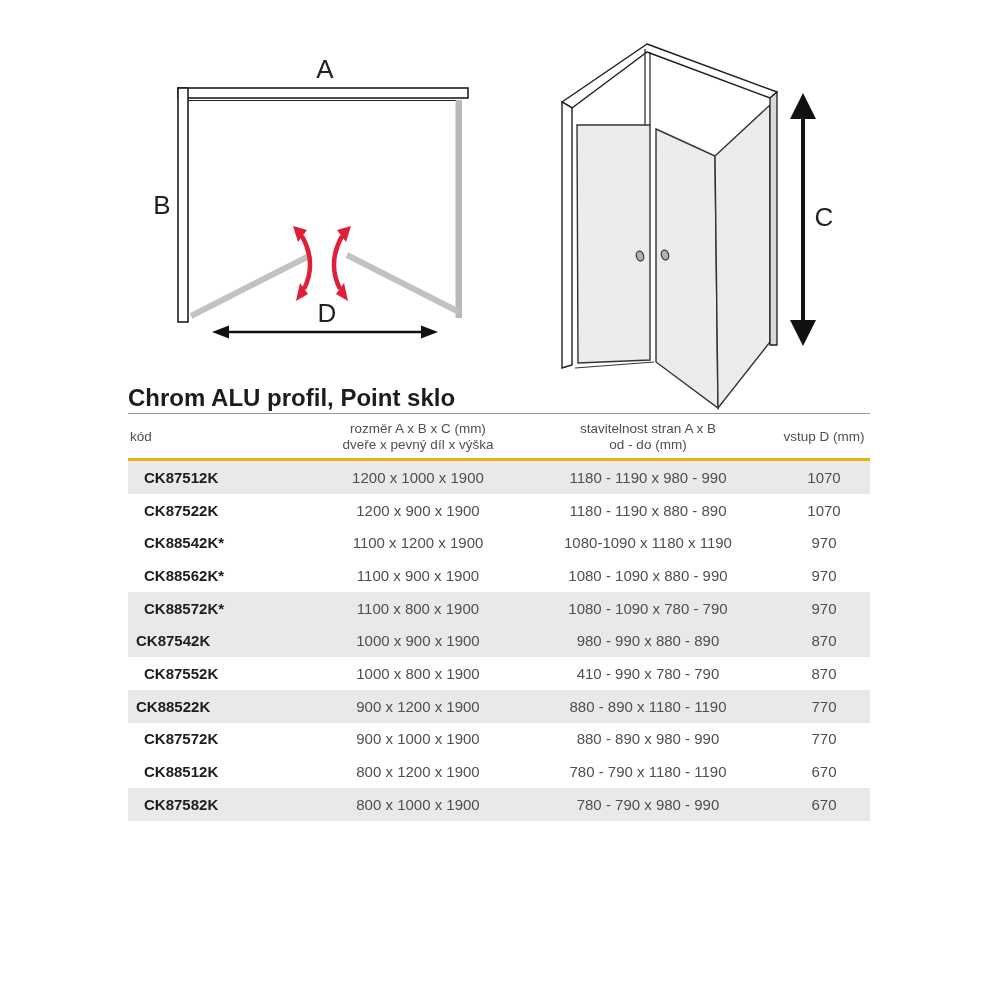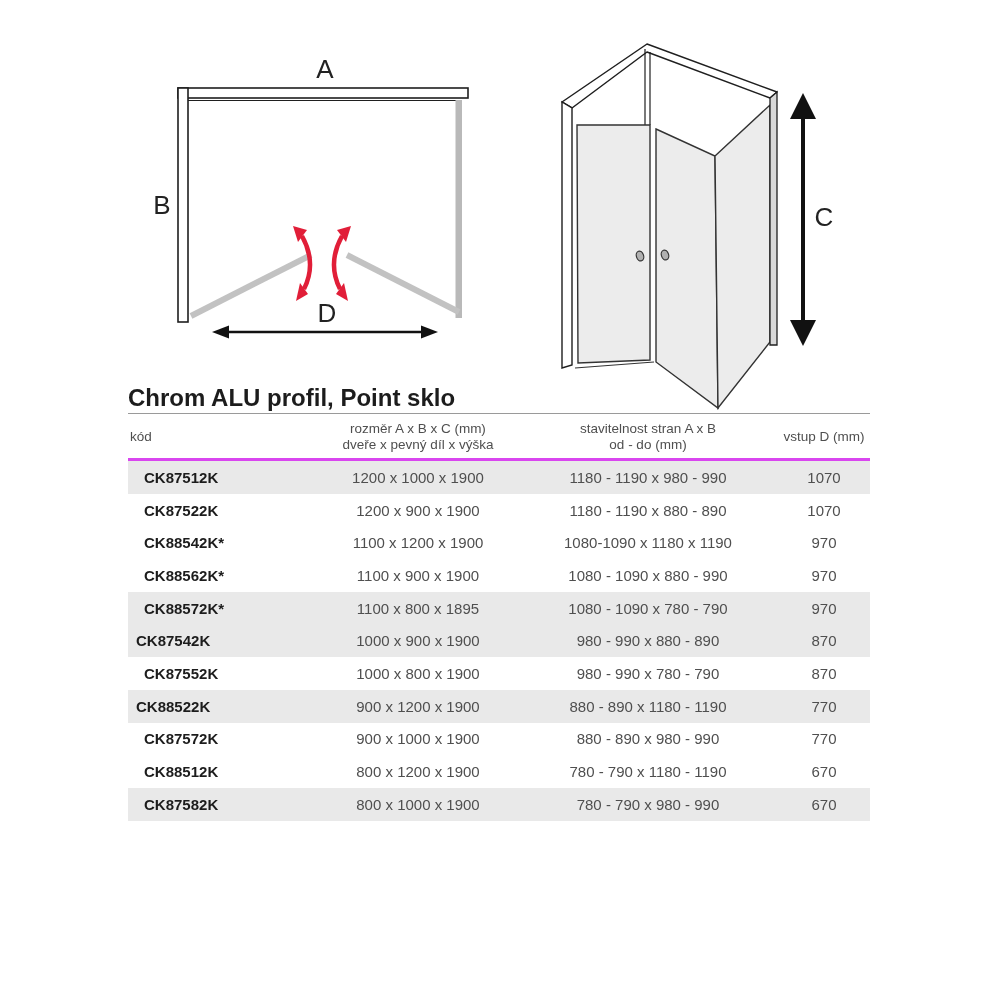--- a/index.html
+++ b/index.html
@@ -4,21 +4,21 @@
 <style>
   html,body{margin:0;padding:0;background:#ffffff;}
   #page{position:relative;width:1000px;height:1000px;background:#fff;overflow:hidden;
         font-family:"Liberation Sans","DejaVu Sans",sans-serif;}
   #diagrams{position:absolute;left:0;top:0;width:1000px;height:420px;}
   .dim-label{font-size:26px;fill:#222;font-family:"Liberation Sans",sans-serif;}
   #page-title{position:absolute;left:128px;top:384px;font-size:24px;font-weight:bold;
               color:var(--text_dark);letter-spacing:0px;}
   #spec-table{position:absolute;left:128px;top:413px;width:742px;border-top:1px solid #9a9a9a;}
   table{width:742px;border-collapse:collapse;table-layout:fixed;}
-  thead tr{border-bottom:3px solid #d946ef;margin-top:16px;}
+  thead tr{border-bottom:3px solid #eab308;margin-top:16px;}
   th{font-weight:normal;color:var(--text_gray);font-size:13.5px;line-height:1.15;
      padding:7px 0 6px 0;text-align:center;vertical-align:middle;}
   th.left{text-align:left;padding-left:2px;}
   td{height:32.7px;font-size:15px;color:var(--text_gray);text-align:center;padding:0;
      vertical-align:middle;}
   td.kod{text-align:left;font-weight:bold;color:var(--text_dark);padding-left:16px;}
   td.kod.indent{padding-left:8px;}
   tr.alt{background:var(--row_alt);}
 </style>
 </head>
@@ -131,34 +131,34 @@
     <td>970</td>
   </tr>
           <tr>
     <td class="kod">CK88562K*</td>
     <td>1100 x 900 x 1900</td>
     <td>1080 - 1090 x 880 - 990</td>
     <td>970</td>
   </tr>
           <tr class="alt">
     <td class="kod">CK88572K*</td>
-    <td>1100 x 800 x 1895</td>
+    <td>1100 x 800 x 1900</td>
     <td>1080 - 1090 x 780 - 790</td>
     <td>970</td>
   </tr>
           <tr class="alt">
     <td class="kod indent">CK87542K</td>
     <td>1000 x 900 x 1900</td>
     <td>980 - 990 x 880 - 890</td>
     <td>870</td>
   </tr>
           <tr>
     <td class="kod">CK87552K</td>
     <td>1000 x 800 x 1900</td>
-    <td>980 - 990 x 780 - 790</td>
+    <td>410 - 990 x 780 - 790</td>
     <td>870</td>
   </tr>
           <tr class="alt">
     <td class="kod indent">CK88522K</td>
     <td>900 x 1200 x 1900</td>
     <td>880 - 890 x 1180 - 1190</td>
     <td>770</td>
   </tr>
           <tr>
     <td class="kod">CK87572K</td>

